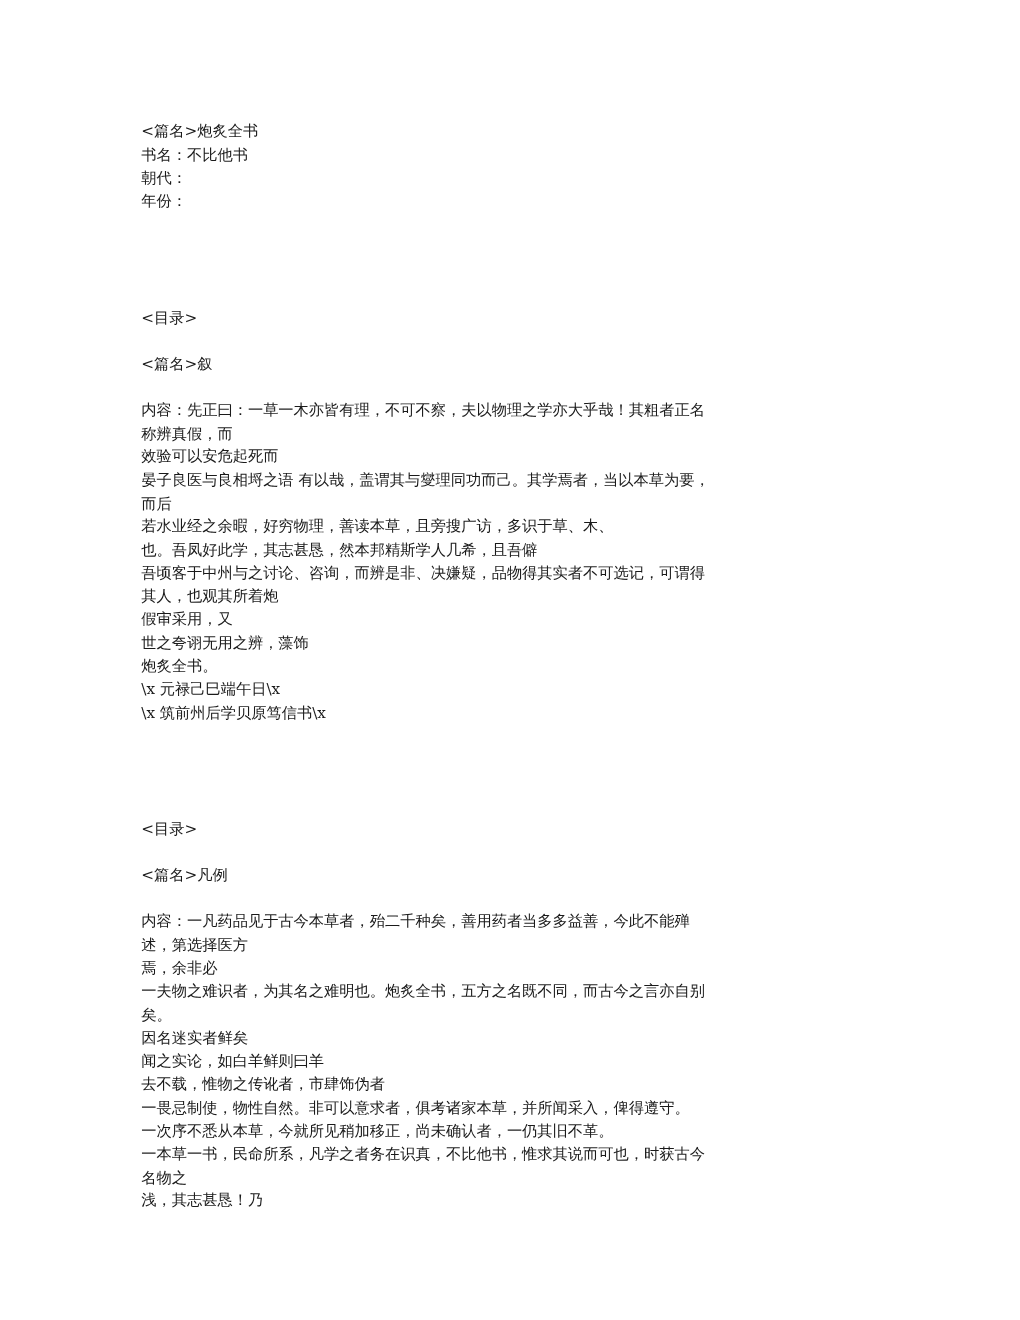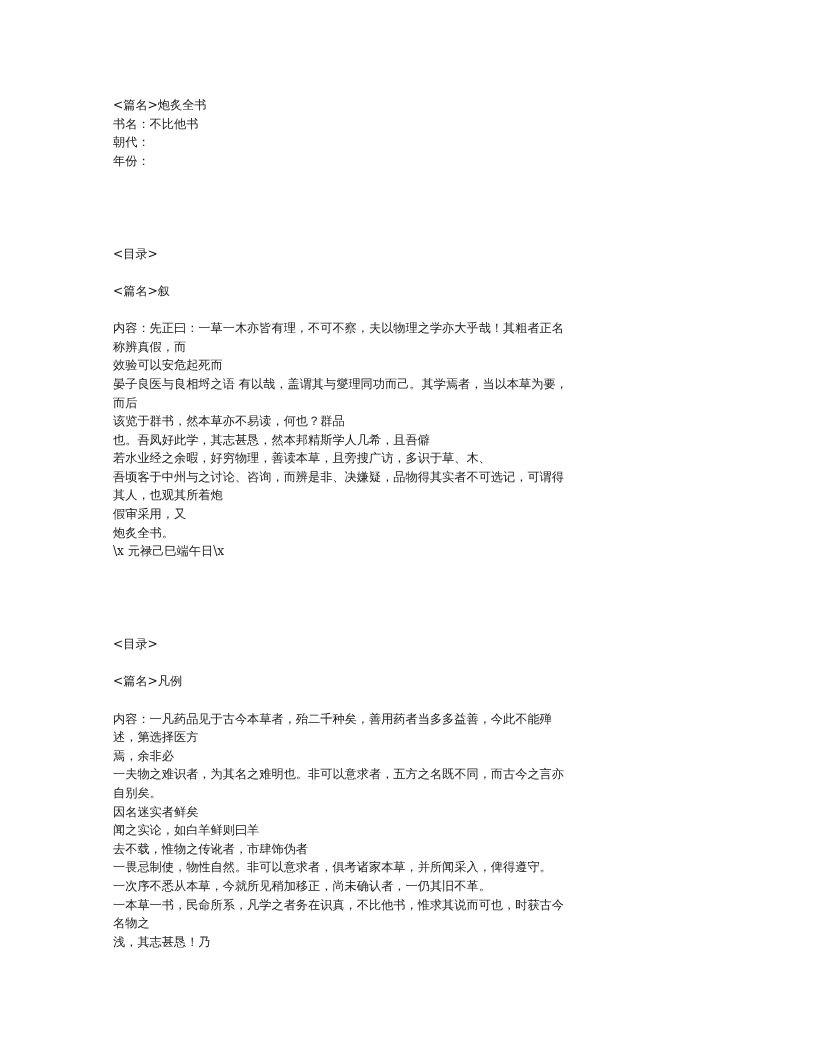--- a/index.html
+++ b/index.html
@@ -57,39 +57,40 @@
     <div class="spacer-4"></div>
 
     <div class="block">
       <span class="heading-line">&lt;目录&gt;</span>
       <div class="spacer-1"></div>
       <span class="heading-line">&lt;篇名&gt;叙</span>
       <div class="spacer-1"></div>
       <span class="line">内容：先正曰：一草一木亦皆有理，不可不察，夫以物理之学亦大乎哉！其粗者正名称辨真假，而</span>
       <span class="line">效验可以安危起死而</span>
       <span class="line">晏子良医与良相埒之语 有以哉，盖谓其与燮理同功而己。其学焉者，当以本草为要，而后</span>
-      <span class="line">该览于群书，然本草亦不易读，何也？群品</span>
+      <span class="line">若水业经之余暇，好穷物理，善读本草，且旁搜广访，多识于草、木、</span>
       <span class="line">也。吾凤好此学，其志甚恳，然本邦精斯学人几希，且吾僻</span>
-      <span class="line">若水业经之余暇，好穷物理，善读本草，且旁搜广访，多识于草、木、</span>
       <span class="line">吾顷客于中州与之讨论、咨询，而辨是非、决嫌疑，品物得其实者不可选记，可谓得其人，也观其所着炮</span>
       <span class="line">假审采用，又</span>
+      <span class="line">世之夸诩无用之辨，藻饰</span>
       <span class="line">炮炙全书。</span>
       <span class="line">\x 元禄己巳端午日\x</span>
+      <span class="line">\x 筑前州后学贝原笃信书\x</span>
     </div>
 
     <div class="spacer-4"></div>
 
     <div class="block">
       <span class="heading-line">&lt;目录&gt;</span>
       <div class="spacer-1"></div>
       <span class="heading-line">&lt;篇名&gt;凡例</span>
       <div class="spacer-1"></div>
       <span class="line">内容：一凡药品见于古今本草者，殆二千种矣，善用药者当多多益善，今此不能殚述，第选择医方</span>
       <span class="line">焉，余非必</span>
-      <span class="line">一夫物之难识者，为其名之难明也。非可以意求者，五方之名既不同，而古今之言亦自别矣。</span>
+      <span class="line">一夫物之难识者，为其名之难明也。炮炙全书，五方之名既不同，而古今之言亦自别矣。</span>
       <span class="line">因名迷实者鲜矣</span>
       <span class="line">闻之实论，如白羊鲜则曰羊</span>
       <span class="line">去不载，惟物之传讹者，市肆饰伪者</span>
       <span class="line">一畏忌制使，物性自然。非可以意求者，俱考诸家本草，并所闻采入，俾得遵守。</span>
       <span class="line">一次序不悉从本草，今就所见稍加移正，尚未确认者，一仍其旧不革。</span>
       <span class="line">一本草一书，民命所系，凡学之者务在识真，不比他书，惟求其说而可也，时获古今名物之</span>
       <span class="line">浅，其志甚恳！乃</span>
     </div>
 
   </div>

